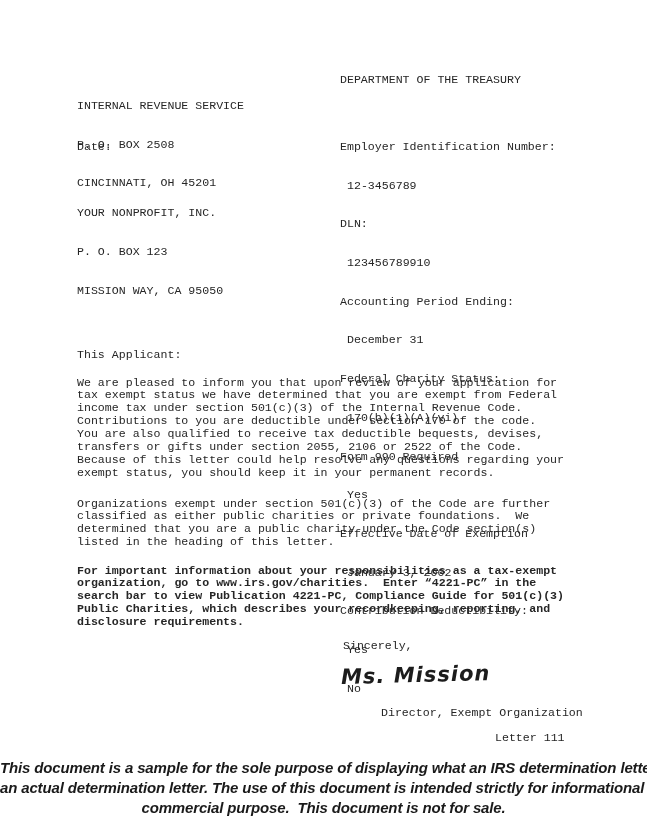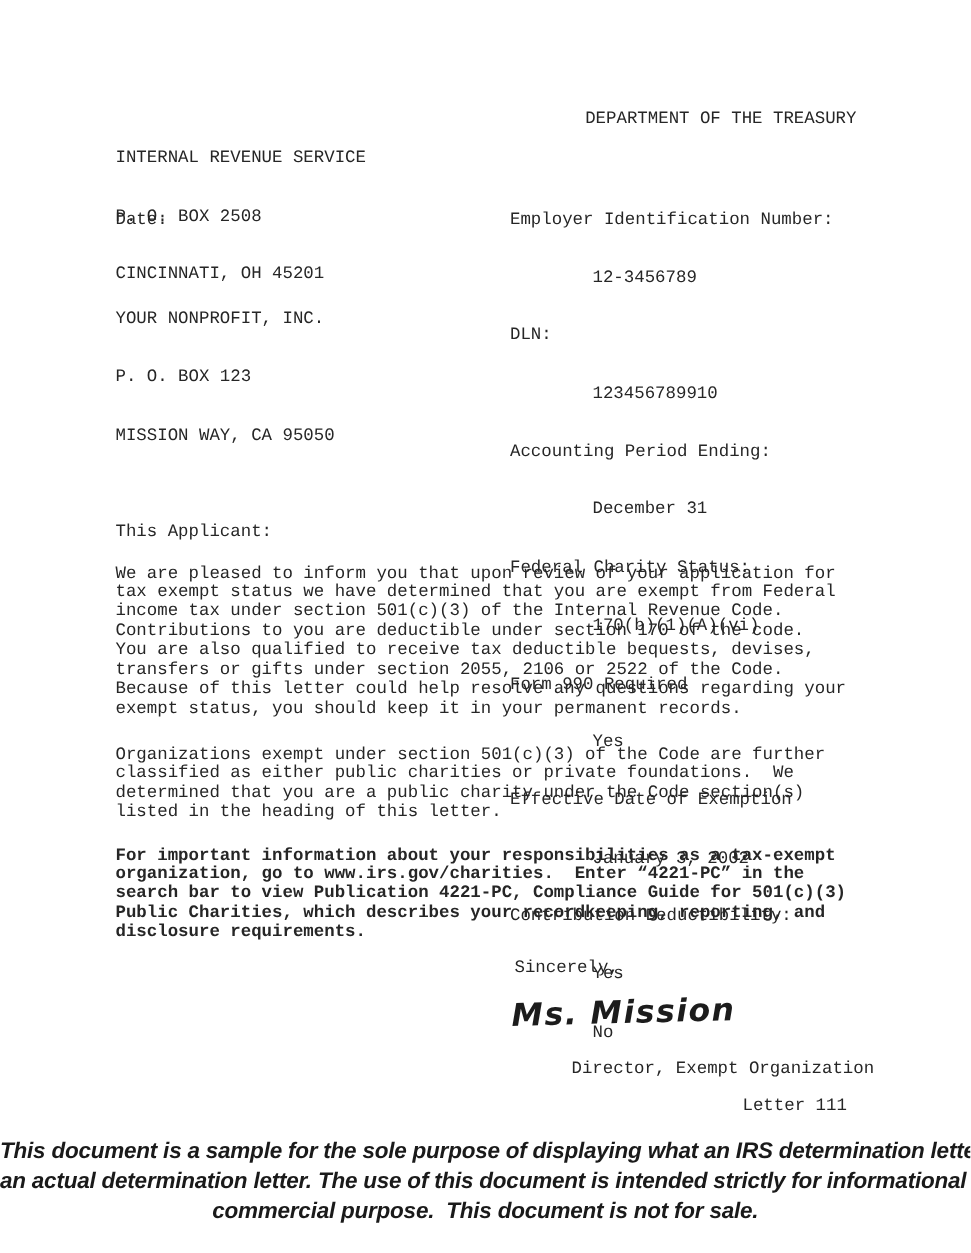--- a/index.html
+++ b/index.html
@@ -13,25 +13,25 @@
   }
   .mono {
     font-family: "Liberation Mono", "DejaVu Sans Mono", monospace;
     font-size: 11.6px;
     line-height: 12.9px;
     color: #262626;
     white-space: pre;
   }
   .abs { position: absolute; }
   .sender       { left: 77px;  top: 74px; }
-  .dept         { left: 340px; top: 74px; width: 231px; text-align: right; }
+  .dept         { left: 340px; top: 74px; width: 231px; text-align: left; }
   .date-label   { left: 77px;  top: 140.8px; }
   .recipient    { left: 77px;  top: 181.6px; }
   .details      { left: 340px; top: 115px; }
-  .detail-value { padding-left: 7px; margin-left: 48px; }
+  .detail-value { padding-left: 7px; }
   .salutation   { left: 77px;  top: 348.5px; }
   .para-1       { left: 77px;  top: 376.5px; }
   .para-2       { left: 77px;  top: 497.5px; }
   .para-3       { left: 77px;  top: 564.5px; font-weight: bold; }
   .closing      { left: 343px; top: 639.6px; }
   .signature {
     left: 341px; top: 663px;
     font-family: "DejaVu Sans", "Liberation Sans", cursive;
     font-style: italic;
     font-weight: 700;

